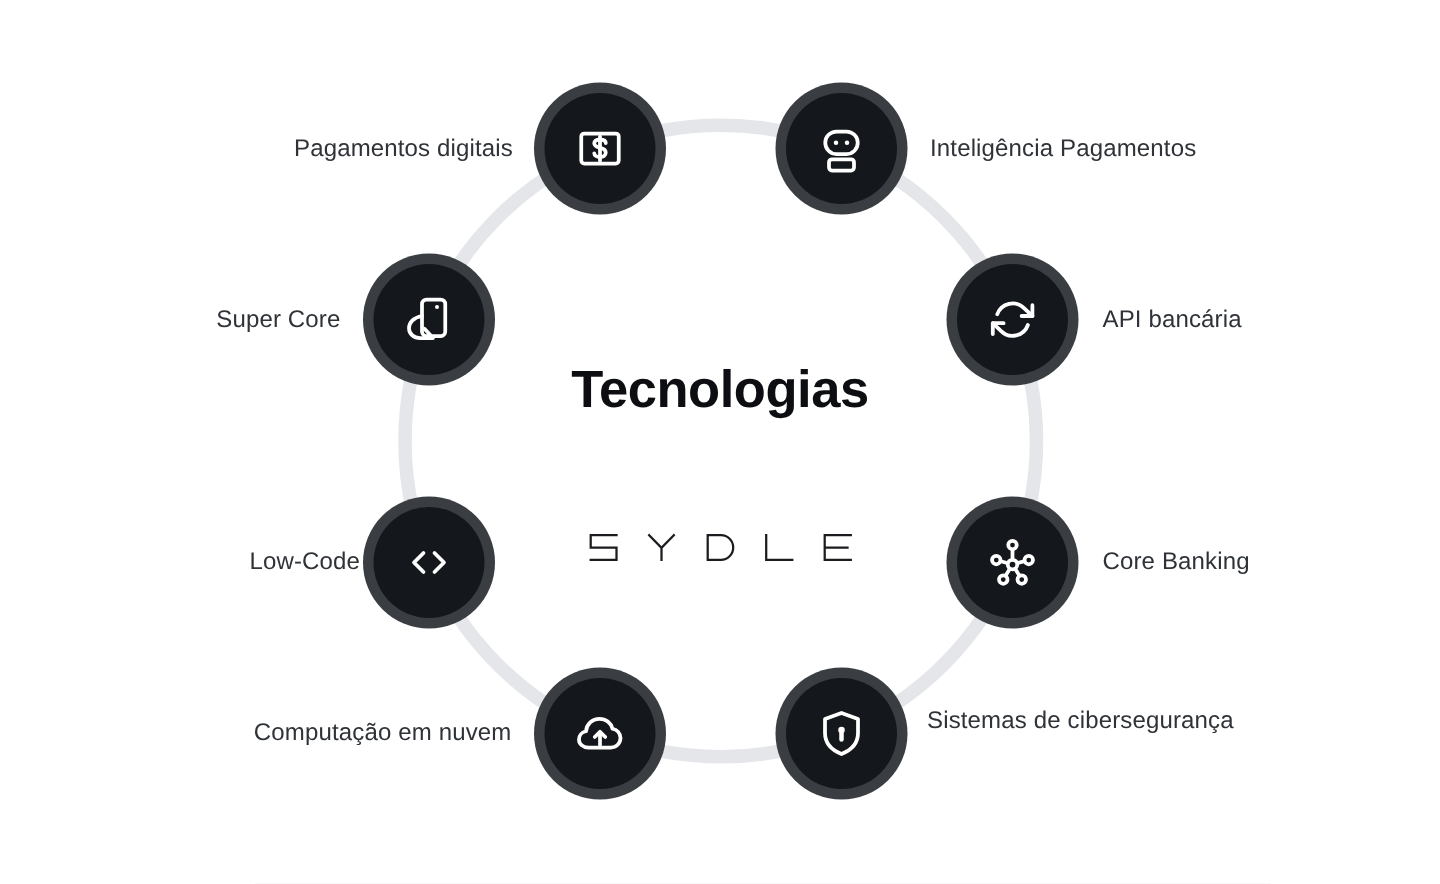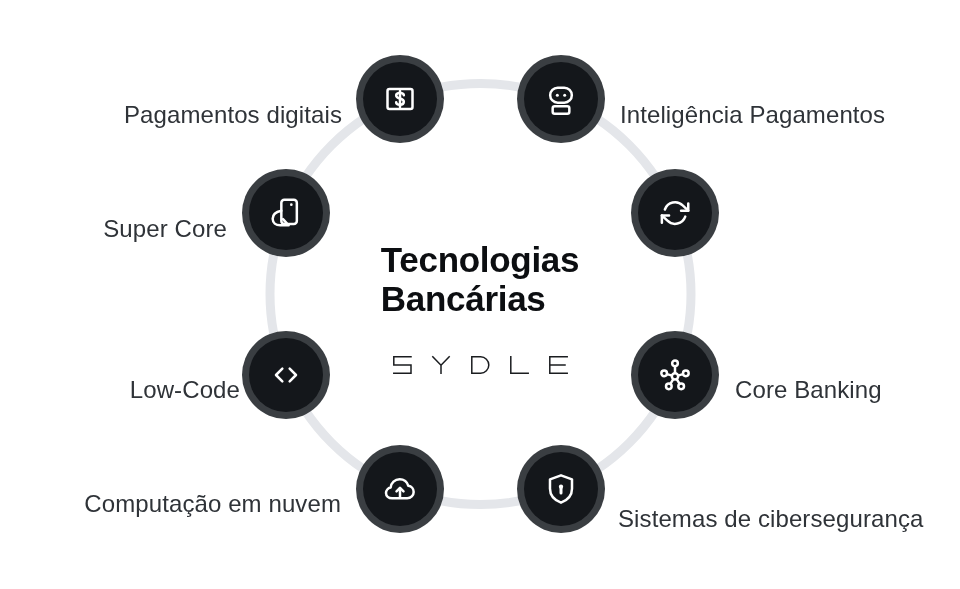--- a/index.html
+++ b/index.html
@@ -19,65 +19,65 @@
   }
   .icon{width:40px;height:40px;stroke:#ffffff;fill:none;
     stroke-width:1.5;stroke-linecap:round;stroke-linejoin:round;}
   .n1{left:356px;top:55px}.n2{left:517px;top:55px}
   .n3{left:242px;top:169px}.n4{left:631px;top:169px}
   .n5{left:242px;top:331px}.n6{left:631px;top:331px}
   .n7{left:356px;top:445px}.n8{left:517px;top:445px}
   
   .label{
     position:absolute;transform:translateY(-50%);white-space:nowrap;
-    font-size:24px;color:#2f3338;letter-spacing:0.1px;margin-top:15px;
+    font-size:16px;color:#2f3338;letter-spacing:0.1px;
   }
   .l1{right:618px;top:100px}.l2{left:620px;top:100px}
   .l3{right:733px;top:214px}.l4{left:735px;top:214px}
   .l5{right:720px;top:375px}.l6{left:735px;top:375px}
-  .l7{right:619px;top:489px}.l8{left:618px;top:504px}
+  .l7{right:619px;top:489px}.l8{left:618px;top:481px}
   
   .center-title{
     position:absolute;left:480px;top:240px;transform:translateX(-50%);
-    text-align:left;font-size:35px;line-height:39px;font-weight:700;
+    text-align:right;font-size:35px;line-height:39px;font-weight:700;
     color:#0c0e11;letter-spacing:-0.3px;white-space:nowrap;
   }
   .brand-logo{
     position:absolute;left:392px;top:354px;width:176px;height:22px;
   }
   .brand-logo svg{width:176px;height:22px;stroke:#1a1c1f;fill:none;
     stroke-width:1.5;stroke-linecap:square;}
 </style>
 </head>
 <body>
 
 <div class="canvas">
 
   <svg class="ring-svg" viewBox="0 0 960 589">
     <circle cx="480.5" cy="294" r="210.5" stroke="#e4e6ea" stroke-width="9" fill="none"></circle>
   </svg>
 
   <div class="center-title">
     <div>Tecnologias</div>
-    <div>Bancárias</div>
   </div>
 
   <div class="brand-logo" aria-label="SYDLE">
     <svg viewBox="0 0 176 22">
       <path d="M19,2.8 L1.8,2.8 L1.8,11 L19,11 L19,19.2 L1.8,19.2"></path>
       <path d="M40.8,2.8 L49,11.2 L57.2,2.8 M49,11.2 L49,19.2"></path>
       <path d="M79.8,2.8 L79.8,19.2 M79.8,2.8 L88.6,2.8 A8.2,8.2 0 0 1 88.6,19.2 L79.8,19.2"></path>
       <path d="M118.8,2.8 L118.8,19.2 L136.2,19.2"></path>
       <path d="M157.8,2.8 L175.2,2.8 M157.8,11 L173,11 M157.8,19.2 L175.2,19.2 M157.8,2.8 L157.8,19.2"></path>
     </svg>
   </div>
 
   <div class="label l1">Pagamentos digitais</div>
   <div class="label l2">Inteligência Pagamentos</div>
   <div class="label l3">Super Core</div>
+  <div class="label l4">API bancária</div>
   <div class="label l5">Low-Code</div>
   <div class="label l7">Computação em nuvem</div>
   <div class="label l6">Core Banking</div>
   <div class="label l8">Sistemas de cibersegurança</div>
 
   <div class="node n1">
     <div class="node-inner">
       <svg class="icon" viewBox="0 0 24 24">
         <rect x="4.5" y="6" width="15" height="12" rx="1.2"></rect>
         <path d="M14.3,9.8 C14.3,8.9 13.3,8.4 12,8.4 C10.7,8.4 9.7,8.9 9.7,9.9 C9.7,12.3 14.3,11 14.3,13.6 C14.3,14.8 13.3,15.4 12,15.4 C10.7,15.4 9.7,14.8 9.7,13.9"></path>

